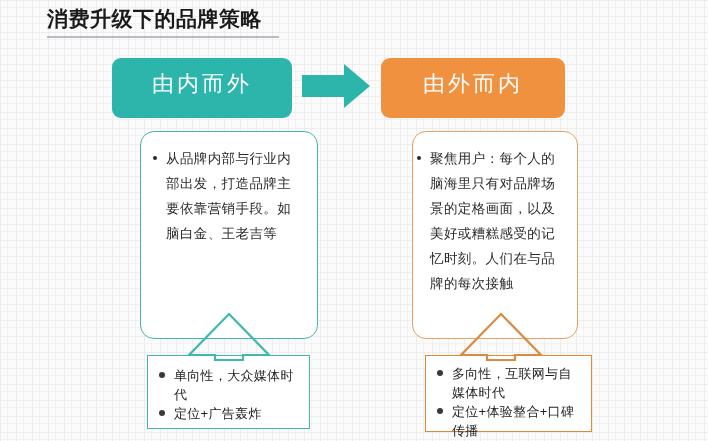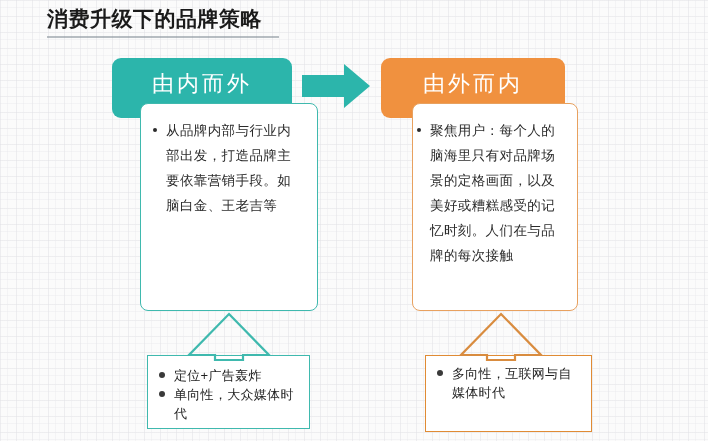--- a/index.html
+++ b/index.html
@@ -76,23 +76,24 @@
     text-align: center;
     color: #ffffff;
     font-size: 22px;
     letter-spacing: 3px;
     white-space: nowrap;
   }
 
   .body-card {
     position: absolute;
     background: #ffffff;
-    border-radius: 8px;
+    border-radius: 14px;
     box-sizing: border-box;
     z-index: 2;
+    margin-top: 28px;
   }
   .body-card ul {
     list-style: none;
     margin: 0;
     padding: 0;
   }
   .body-card li {
     position: relative;
     padding-left: 15px;
     font-size: 13.5px;
@@ -183,22 +184,22 @@
     </div>
 
     <div class="up-arrow" style="left:186px; top:311px; width:86px; height:50px;">
       <svg width="86" height="50" viewBox="0 0 86 50" xmlns="http://www.w3.org/2000/svg">
         <polygon points="43,3 83,44 57,44 57,49 29,49 29,44 3,44" fill="none" stroke="#3fb9ae" stroke-width="2.2" stroke-linejoin="miter"></polygon>
       </svg>
     </div>
 
     <div class="bottom-box teal-bottom" style="left:147px; top:355px; width:163px; height:74px; padding:10px 8px 8px 4px;">
       <ul>
+        <li>单向性，大众媒体时代</li>
         <li>定位+广告轰炸</li>
-        <li>单向性，大众媒体时代</li>
       </ul>
     </div>
   </div>
 
   <div class="right-arrow" style="left:300px; top:62px; width:72px; height:48px;">
     <svg width="72" height="48" viewBox="0 0 72 48" xmlns="http://www.w3.org/2000/svg">
       <polygon points="2,13 44,13 44,2 70,24 44,46 44,35 2,35" fill="#2cb5ab"></polygon>
     </svg>
   </div>
 
@@ -216,17 +217,18 @@
 
     <div class="up-arrow" style="left:458px; top:311px; width:86px; height:50px;">
       <svg width="86" height="50" viewBox="0 0 86 50" xmlns="http://www.w3.org/2000/svg">
         <polygon points="43,3 83,44 57,44 57,49 29,49 29,44 3,44" fill="none" stroke="#d98c3f" stroke-width="2.2" stroke-linejoin="miter"></polygon>
       </svg>
     </div>
 
     <div class="bottom-box orange-bottom" style="left:425px; top:355px; width:167px; height:77px; padding:8px 8px 8px 4px;">
       <ul>
         <li>多向性，互联网与自媒体时代</li>
+        <li>定位+体验整合+口碑传播</li>
       </ul>
     </div>
   </div>
 
 </div>
 
 </body></html>

